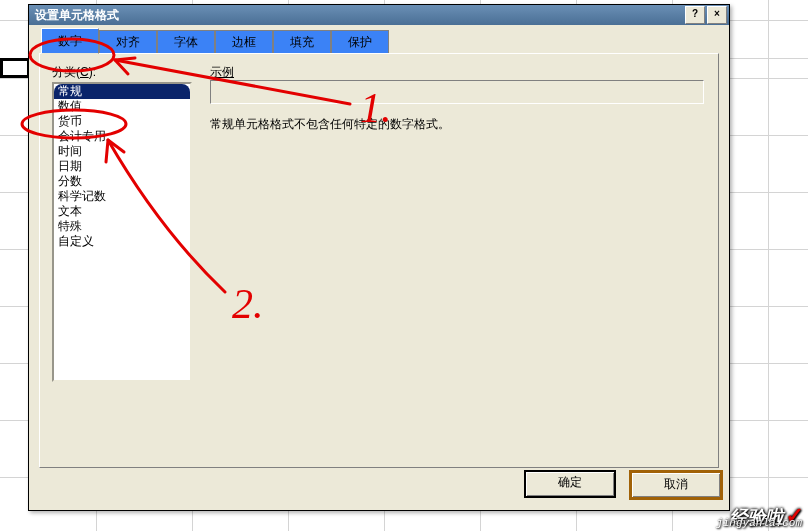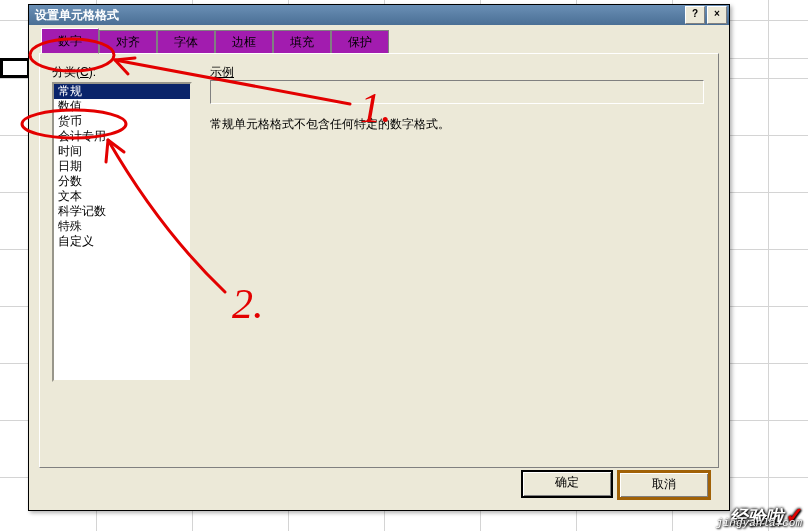--- a/index.html
+++ b/index.html
@@ -73,21 +73,21 @@
   }
   .tabs {
     position: relative;
     height: 22px;
     display: flex;
     align-items: flex-end;
     margin-left: 2px;
   }
   .tab {
     padding: 3px 16px;
-    background: #a21caf;
+    background: #3b82f6;
     border: 1px solid #808080;
     border-bottom: none;
     margin-right: 0px;
     position: relative;
     top: 1px;
     font-size: 12px;
     color: #000;
   }
   .tab.active {
     border: 1px solid #fff;
@@ -120,20 +120,21 @@
     width: 140px;
     height: 300px;
     background: #fff;
     border: 2px inset #ece9d8;
     box-sizing: border-box;
     overflow: hidden;
   }
   .listbox .item-wrap {
     height: 100%;
     overflow-y: scroll;
+    border-radius: 8px;
   }
   .listbox .item {
     padding: 0px 4px;
     font-size: 12px;
     line-height: 15px;
     cursor: default;
     white-space: nowrap;
   }
   .listbox .item.selected {
     background: #0a246a;
@@ -168,24 +169,24 @@
   .desc-text {
     position: absolute;
     left: 170px;
     top: 62px;
     font-size: 12px;
     color: #000;
   }
 
   .button-row {
     position: absolute;
-    right: 18px;
+    right: 6px;
     bottom: 10px;
     display: flex;
-    gap: 4px;
+    gap: 13px;
     padding-left: 24px;
   }
   .win-button {
     width: 88px;
     height: 24px;
     background: #ece9d8;
     border: 3px solid #a16207;
     box-shadow: inset 1px 1px 0 #fff, inset -1px -1px 0 #808080;
     font-size: 12px;
     text-align: center;
@@ -272,22 +273,22 @@
       </div>
       <div class="listbox">
         <div class="item-wrap">
           <div class="item selected">常规</div>
           <div class="item">数值</div>
           <div class="item">货币</div>
           <div class="item">会计专用</div>
           <div class="item">时间</div>
           <div class="item">日期</div>
           <div class="item">分数</div>
+          <div class="item">科学记数</div>
           <div class="item">文本</div>
-          <div class="item">科学记数</div>
           <div class="item">特殊</div>
           <div class="item">自定义</div>
         </div>
       </div>
       <div class="example-label">示例</div>
       <div class="example-box"></div>
       <div class="desc-text">常规单元格格式不包含任何特定的数字格式。</div>
     </div>
 
     <div class="button-row">

